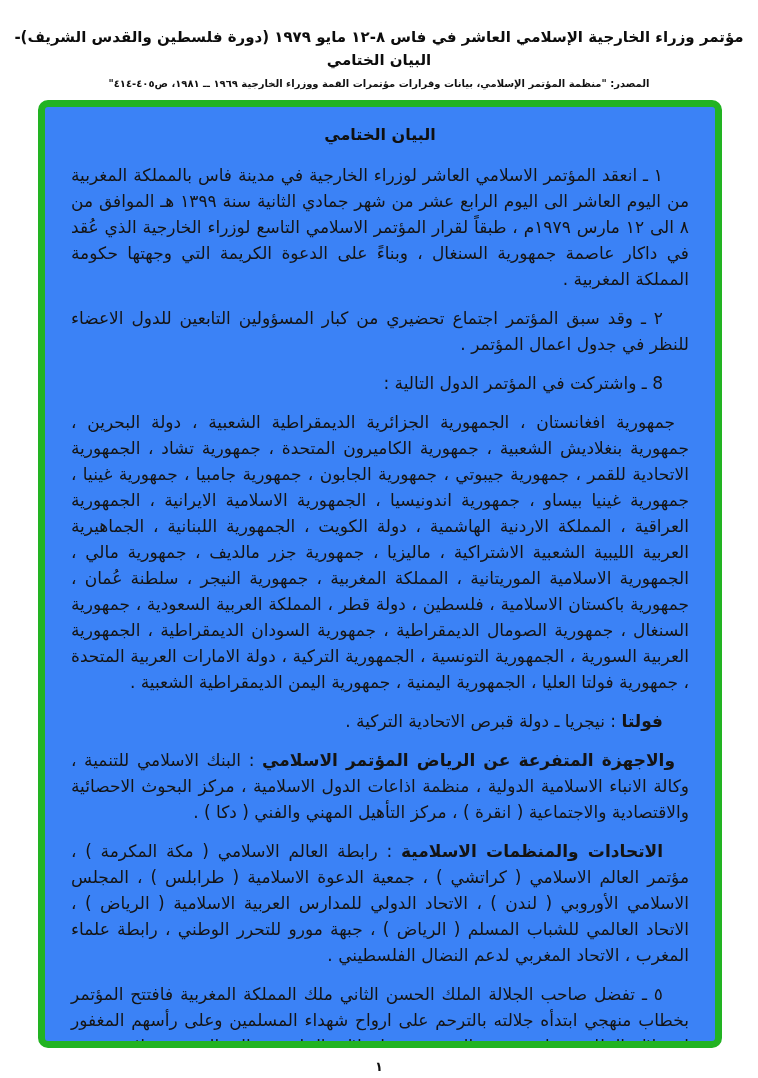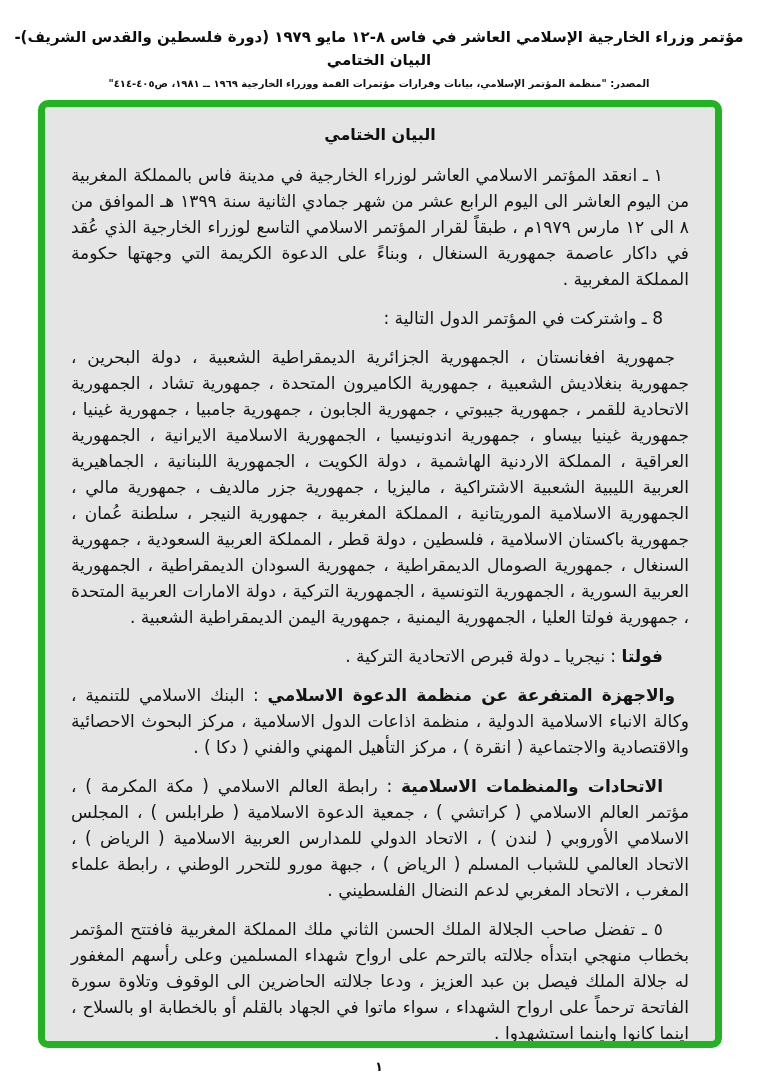--- a/index.html
+++ b/index.html
@@ -41,21 +41,21 @@
   }
   .doc-box {
     position: absolute;
     left: 38px;
     top: 100px;
     width: 684px;
     height: 948px;
     box-sizing: border-box;
     border: 7px solid #22b322;
     border-radius: 10px;
-    background: #e5e5e5;
+    background: #3b82f6;
     padding: 14px 26px 10px 26px;
     overflow: hidden;
   }
   .doc-title {
     direction: rtl;
     text-align: center;
     font-size: 16px;
     font-weight: bold;
     margin: 4px 0 18px 0;
     color: #101010;
@@ -95,30 +95,31 @@
     <div class="header-title">مؤتمر وزراء الخارجية الإسلامي العاشر في فاس ٨-١٢ مايو ١٩٧٩ (دورة فلسطين والقدس الشريف)- البيان الختامي</div>
     <div class="header-source">المصدر: "منظمة المؤتمر الإسلامي، بيانات وقرارات مؤتمرات القمة ووزراء الخارجية ١٩٦٩ ــ ١٩٨١، ص٤٠٥-٤١٤"</div>
   </div>
 
   <div class="doc-box" style="border-color: rgb(34, 179, 34);">
     <div class="doc-title">البيان الختامي</div>
 
     <div class="doc-body">
       <p class="indent">١ ـ انعقد المؤتمر الاسلامي العاشر لوزراء الخارجية في مدينة فاس بالمملكة المغربية من اليوم العاشر الى اليوم الرابع عشر من شهر جمادي الثانية سنة ١٣٩٩ هـ الموافق من ٨ الى ١٢ مارس ١٩٧٩م ، طبقاً لقرار المؤتمر الاسلامي التاسع لوزراء الخارجية الذي عُقد في داكار عاصمة جمهورية السنغال ، وبناءً على الدعوة الكريمة التي وجهتها حكومة المملكة المغربية .</p>
 
+      <p class="indent">٢ ـ وقد سبق المؤتمر اجتماع تحضيري من كبار المسؤولين التابعين للدول الاعضاء للنظر في جدول اعمال المؤتمر .</p>
 
       <p class="indent">8 ـ واشتركت في المؤتمر الدول التالية :</p>
 
       <p class="indent-sm">جمهورية افغانستان ، الجمهورية الجزائرية الديمقراطية الشعبية ، دولة البحرين ، جمهورية بنغلاديش الشعبية ، جمهورية الكاميرون المتحدة ، جمهورية تشاد ، الجمهورية الاتحادية للقمر ، جمهورية جيبوتي ، جمهورية الجابون ، جمهورية جامبيا ، جمهورية غينيا ، جمهورية غينيا بيساو ، جمهورية اندونيسيا ، الجمهورية الاسلامية الايرانية ، الجمهورية العراقية ، المملكة الاردنية الهاشمية ، دولة الكويت ، الجمهورية اللبنانية ، الجماهيرية العربية الليبية الشعبية الاشتراكية ، ماليزيا ، جمهورية جزر مالديف ، جمهورية مالي ، الجمهورية الاسلامية الموريتانية ، المملكة المغربية ، جمهورية النيجر ، سلطنة عُمان ، جمهورية باكستان الاسلامية ، فلسطين ، دولة قطر ، المملكة العربية السعودية ، جمهورية السنغال ، جمهورية الصومال الديمقراطية ، جمهورية السودان الديمقراطية ، الجمهورية العربية السورية ، الجمهورية التونسية ، الجمهورية التركية ، دولة الامارات العربية المتحدة ، جمهورية فولتا العليا ، الجمهورية اليمنية ، جمهورية اليمن الديمقراطية الشعبية .</p>
 
 
       <p class="indent"><b class="lead">فولتا</b><span> : نيجريا ـ دولة قبرص الاتحادية التركية .</span></p>
 
 
-      <p class="indent-sm"><b class="lead">والاجهزة المتفرعة عن منظمة الدعوة الاسلامي</b><span> : البنك الاسلامي للتنمية ، وكالة الانباء الاسلامية الدولية ، منظمة اذاعات الدول الاسلامية ، مركز البحوث الاحصائية والاقتصادية والاجتماعية ( انقرة ) ، مركز التأهيل المهني والفني ( دكا ) .</span></p>
+      <p class="indent-sm"><b class="lead">والاجهزة المتفرعة عن الرياض المؤتمر الاسلامي</b><span> : البنك الاسلامي للتنمية ، وكالة الانباء الاسلامية الدولية ، منظمة اذاعات الدول الاسلامية ، مركز البحوث الاحصائية والاقتصادية والاجتماعية ( انقرة ) ، مركز التأهيل المهني والفني ( دكا ) .</span></p>
 
       <p class="indent"><b class="lead">الاتحادات والمنظمات الاسلامية</b><span> : رابطة العالم الاسلامي ( مكة المكرمة ) ، مؤتمر العالم الاسلامي ( كراتشي ) ، جمعية الدعوة الاسلامية ( طرابلس ) ، المجلس الاسلامي الأوروبي ( لندن ) ، الاتحاد الدولي للمدارس العربية الاسلامية ( الرياض ) ، الاتحاد العالمي للشباب المسلم ( الرياض ) ، جبهة مورو للتحرر الوطني ، رابطة علماء المغرب ، الاتحاد المغربي لدعم النضال الفلسطيني .</span></p>
 
       <p class="indent">٥ ـ تفضل صاحب الجلالة الملك الحسن الثاني ملك المملكة المغربية فافتتح المؤتمر بخطاب منهجي ابتدأه جلالته بالترحم على ارواح شهداء المسلمين وعلى رأسهم المغفور له جلالة الملك فيصل بن عبد العزيز ، ودعا جلالته الحاضرين الى الوقوف وتلاوة سورة الفاتحة ترحماً على ارواح الشهداء ، سواء ماتوا في الجهاد بالقلم أو بالخطابة او بالسلاح ، اينما كانوا واينما استشهدوا .</p>
     </div>
   </div>
 
   <div class="page-num">١</div>
 
 </div>

